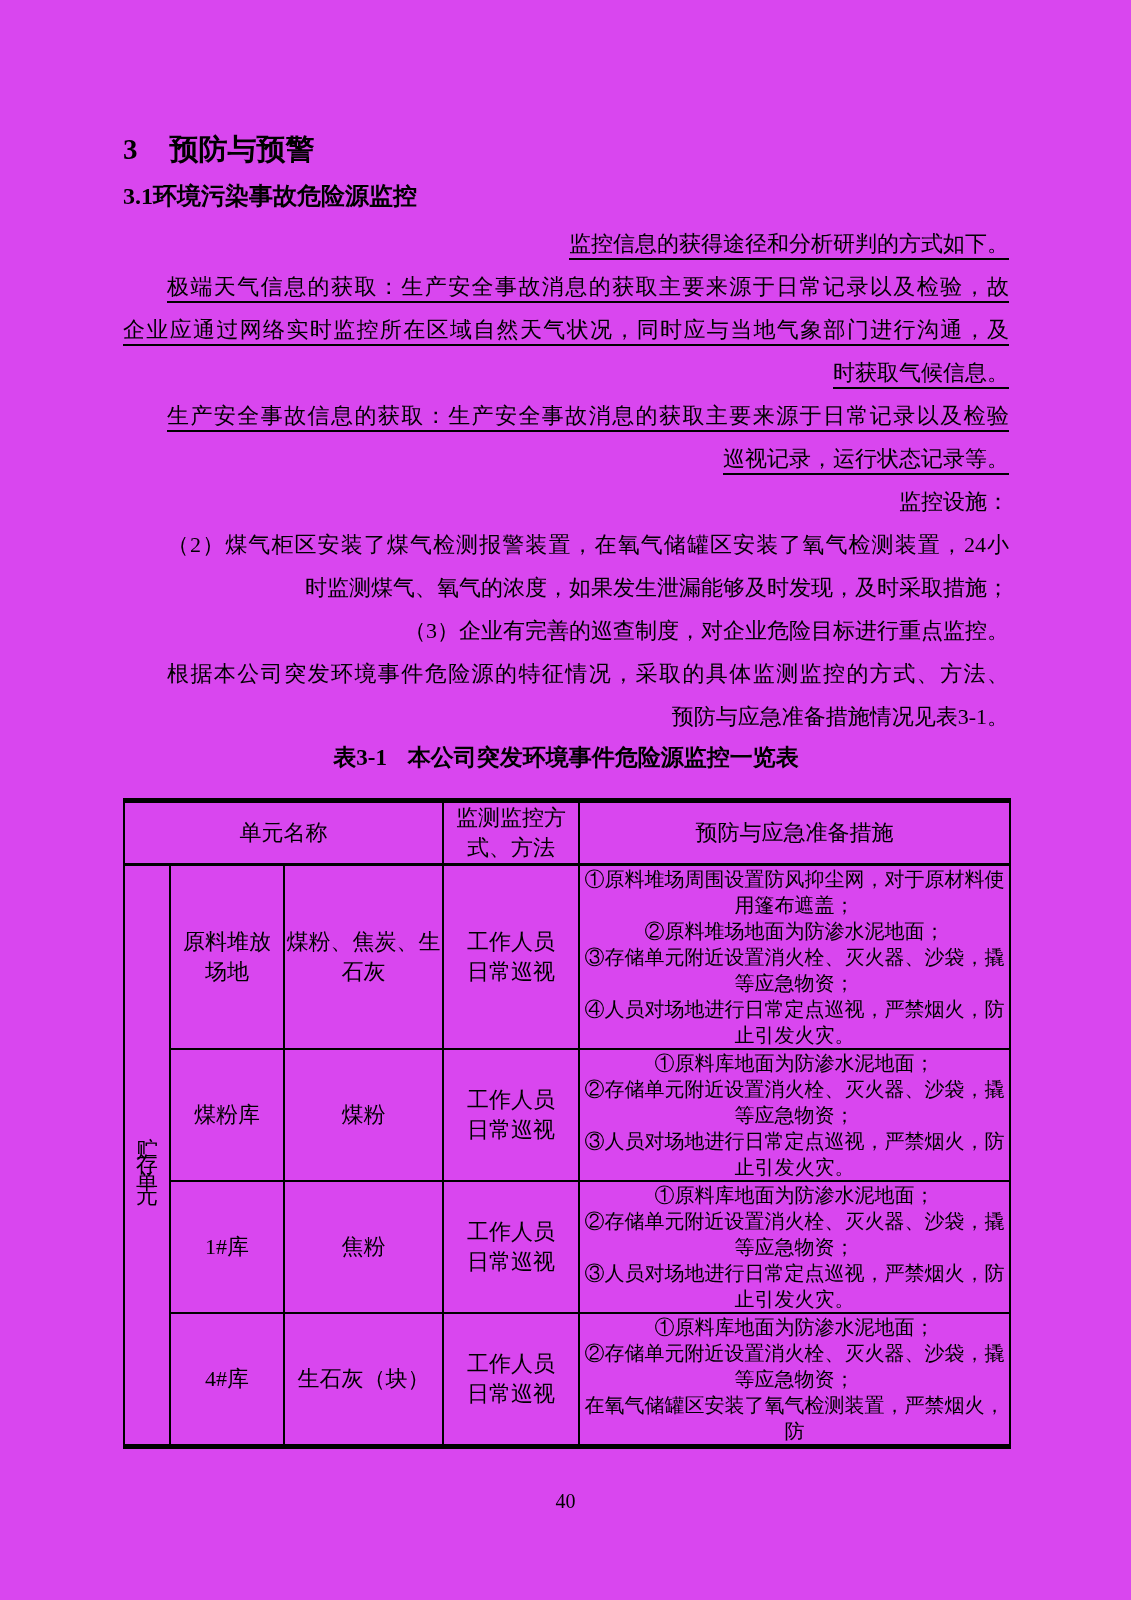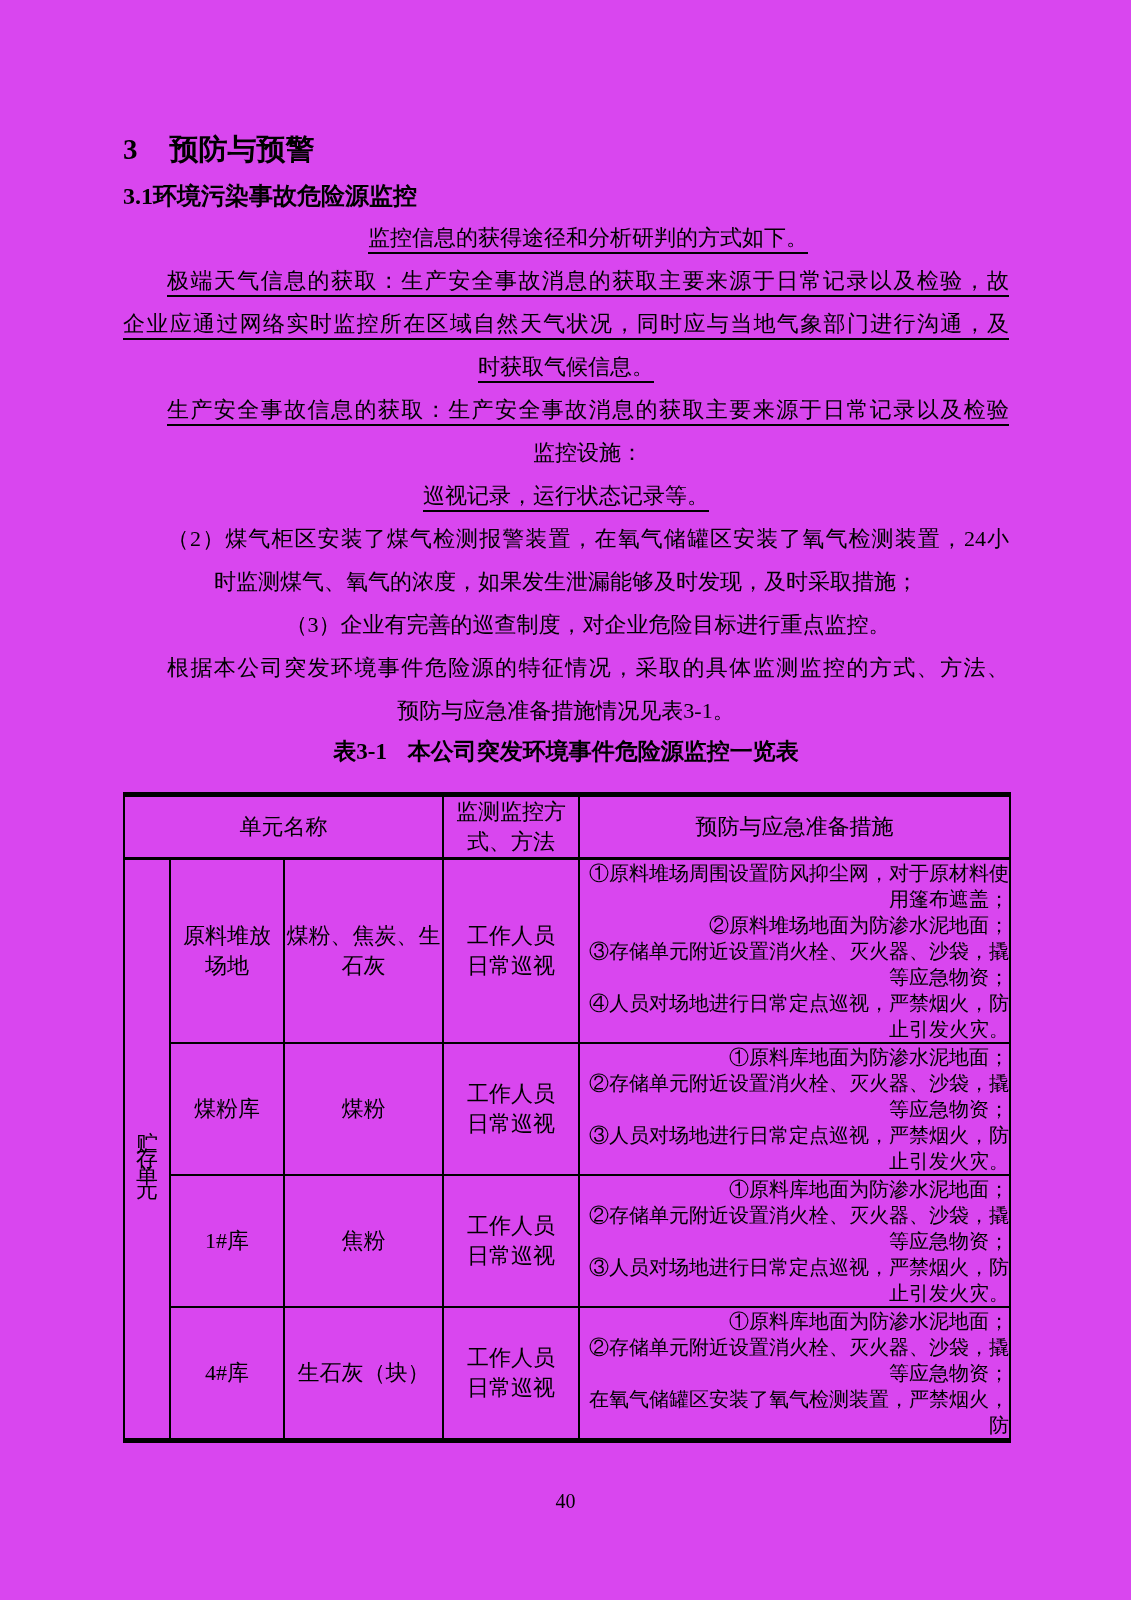--- a/index.html
+++ b/index.html
@@ -20,30 +20,30 @@
     overflow: hidden;
   }
   h1.sec {
     margin: 0 0 15px 0;
     font-size: 29px;
     line-height: 35px;
     font-weight: bold;
   }
   h1.sec .num-gap { margin-left: 1.1em; }
   h2.subsec {
-    margin: 0 0 5px 0;
+    margin: 0 0 11px 0;
     font-size: 24px;
     line-height: 29px;
     font-weight: bold;
   }
   .bodytext { font-size: 22px; }
   .ln {
     line-height: 43px;
     height: 43px;
-    text-align: center;
+    text-align: right;
     white-space: nowrap;
   }
   .ln.fill {
     white-space: normal;
     text-align: justify;
     text-align-last: justify;
   }
   .ln.ind { text-indent: 2em; }
   .ln.ul {
     text-decoration: underline;
@@ -84,21 +84,21 @@
   .w5 { max-width: 5.1em; }
   .w7 { max-width: 7.15em; }
   td.meas {
     text-align: left;
     vertical-align: top;
     font-size: 20px;
     padding: 3px 6px 0 8px;
   }
   td.meas .mitem {
     line-height: 26px;
-    text-align: right;
+    text-align: center;
   }
   td.vlabel { }
   .vert {
     display: inline-block;
     writing-mode: vertical-rl;
     text-orientation: upright;
     letter-spacing: 16px;
     line-height: 1;
   }
   .pageno {
@@ -118,22 +118,22 @@
   <h1 class="sec"><span>3</span><span class="num-gap">预防与预警</span></h1>
 
   <h2 class="subsec">3.1环境污染事故危险源监控</h2>
 
   <div class="bodytext">
     <div class="ln ind ul">监控信息的获得途径和分析研判的方式如下。</div>
     <div class="ln ind ul fill">极端天气信息的获取：生产安全事故消息的获取主要来源于日常记录以及检验，故</div>
     <div class="ln ul fill">企业应通过网络实时监控所在区域自然天气状况，同时应与当地气象部门进行沟通，及</div>
     <div class="ln ul">时获取气候信息。</div>
     <div class="ln ind ul fill">生产安全事故信息的获取：生产安全事故消息的获取主要来源于日常记录以及检验</div>
+    <div class="ln ul">巡视记录，运行状态记录等。</div>
     <div class="ln ind">监控设施：</div>
-    <div class="ln ul">巡视记录，运行状态记录等。</div>
     <div class="ln ind fill">（2）煤气柜区安装了煤气检测报警装置，在氧气储罐区安装了氧气检测装置，24小</div>
     <div class="ln">时监测煤气、氧气的浓度，如果发生泄漏能够及时发现，及时采取措施；</div>
     <div class="ln ind">（3）企业有完善的巡查制度，对企业危险目标进行重点监控。</div>
     <div class="ln ind fill">根据本公司突发环境事件危险源的特征情况，采取的具体监测监控的方式、方法、</div>
     <div class="ln">预防与应急准备措施情况见表3-1。</div>
   </div>
 
   <div class="caption"><span>表3-1</span><span class="cap-gap">本公司突发环境事件危险源监控一览表</span></div>
 
   <table class="monitor">

